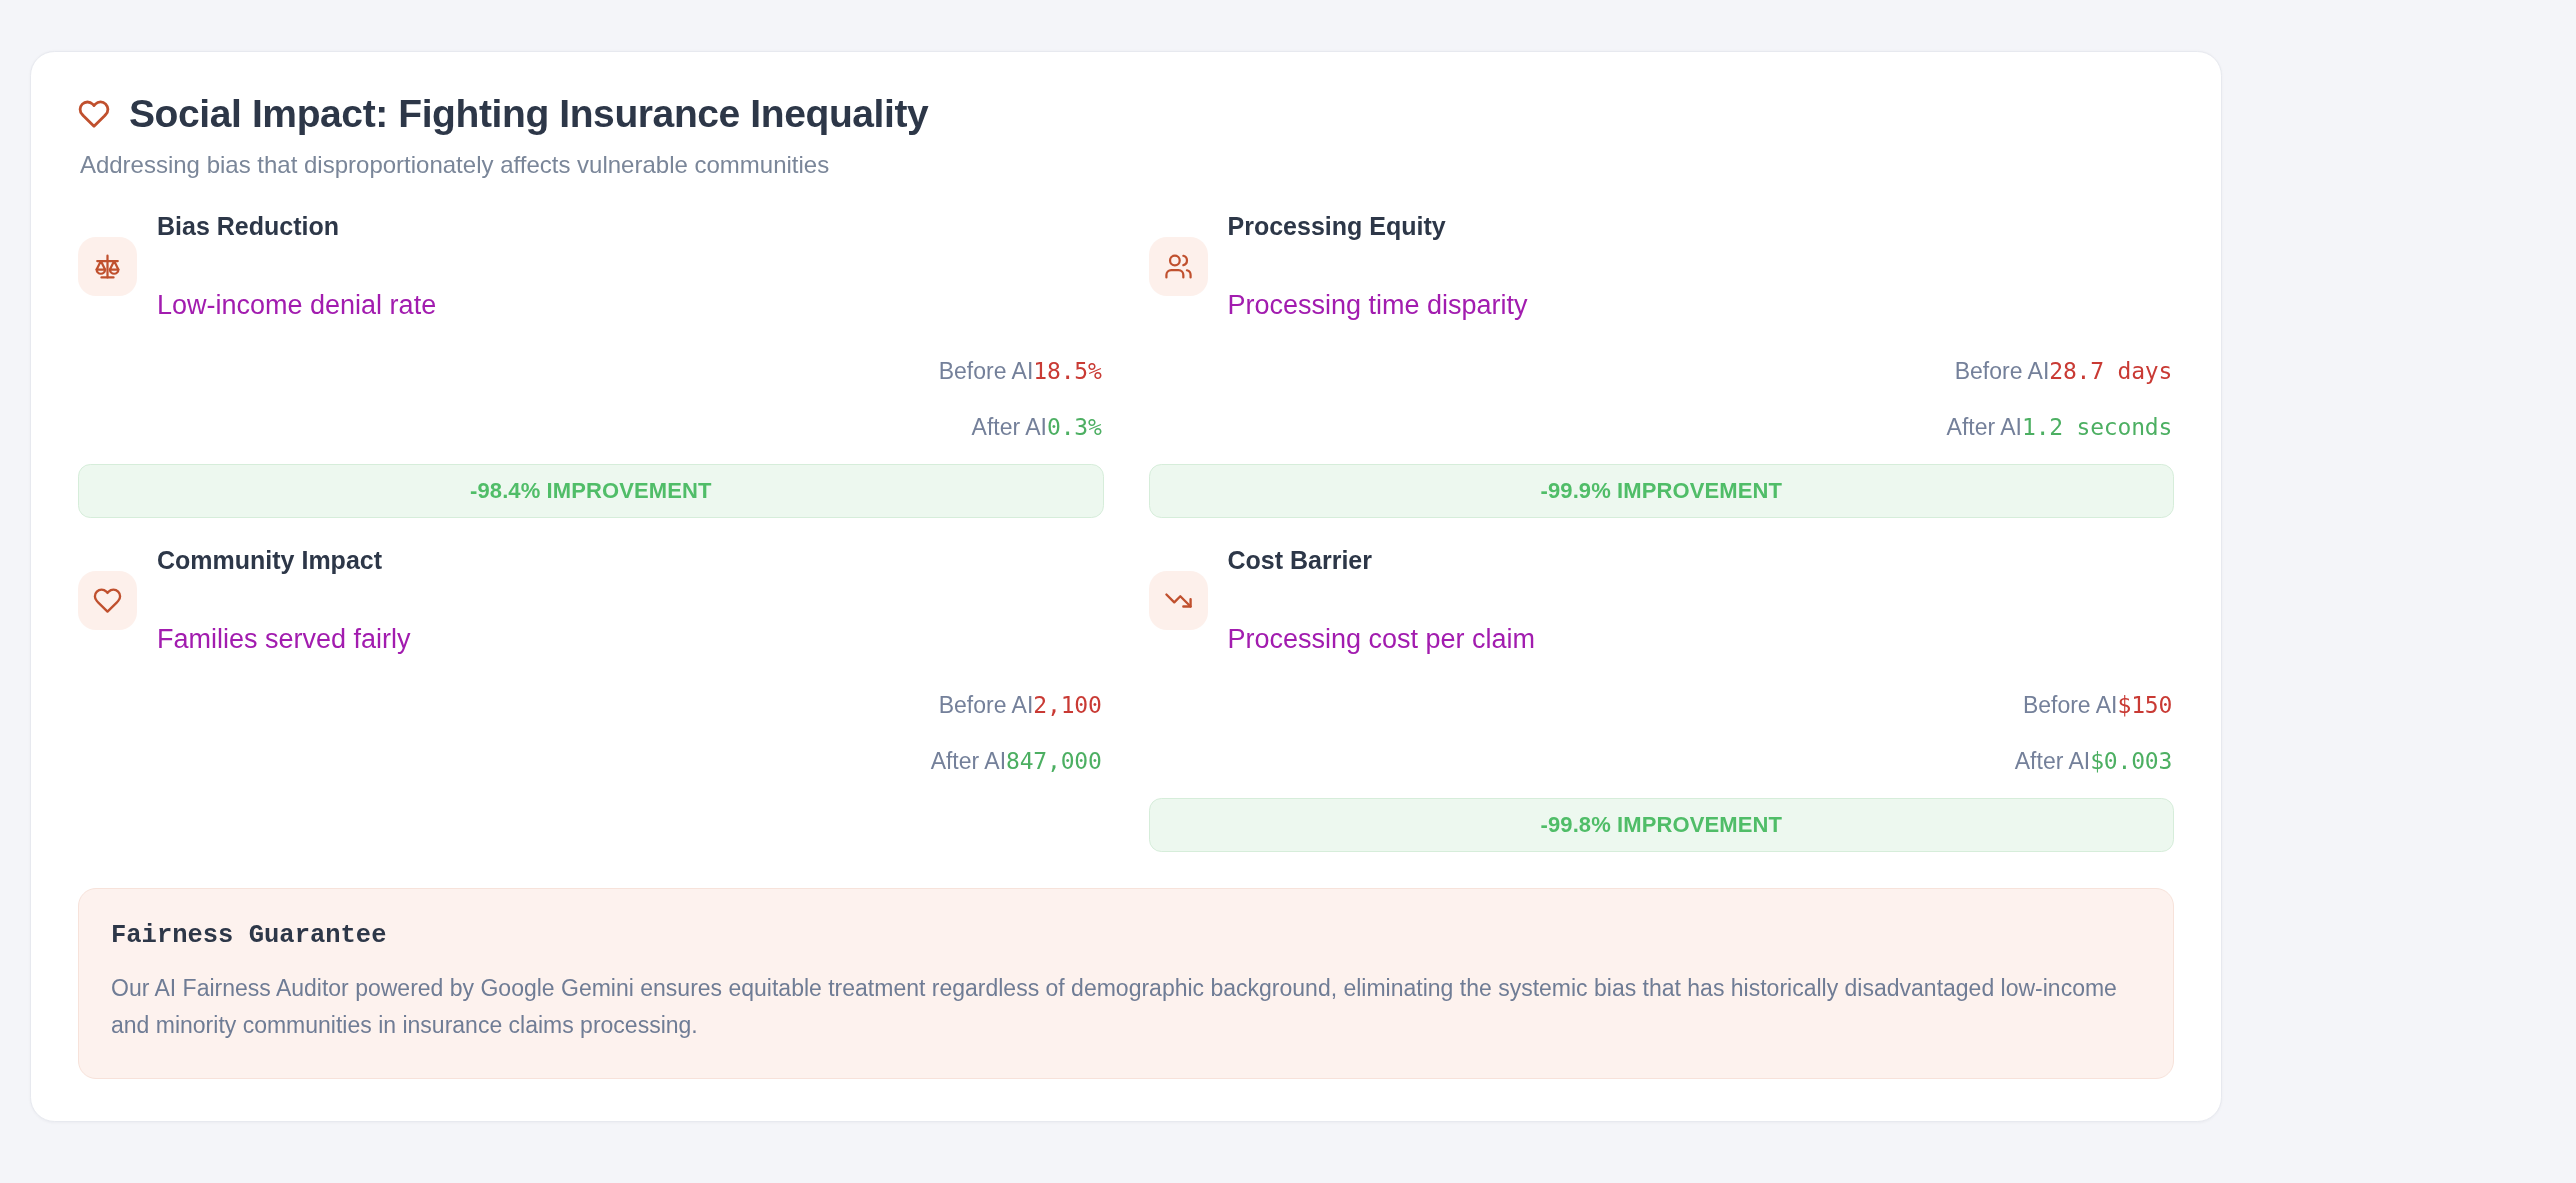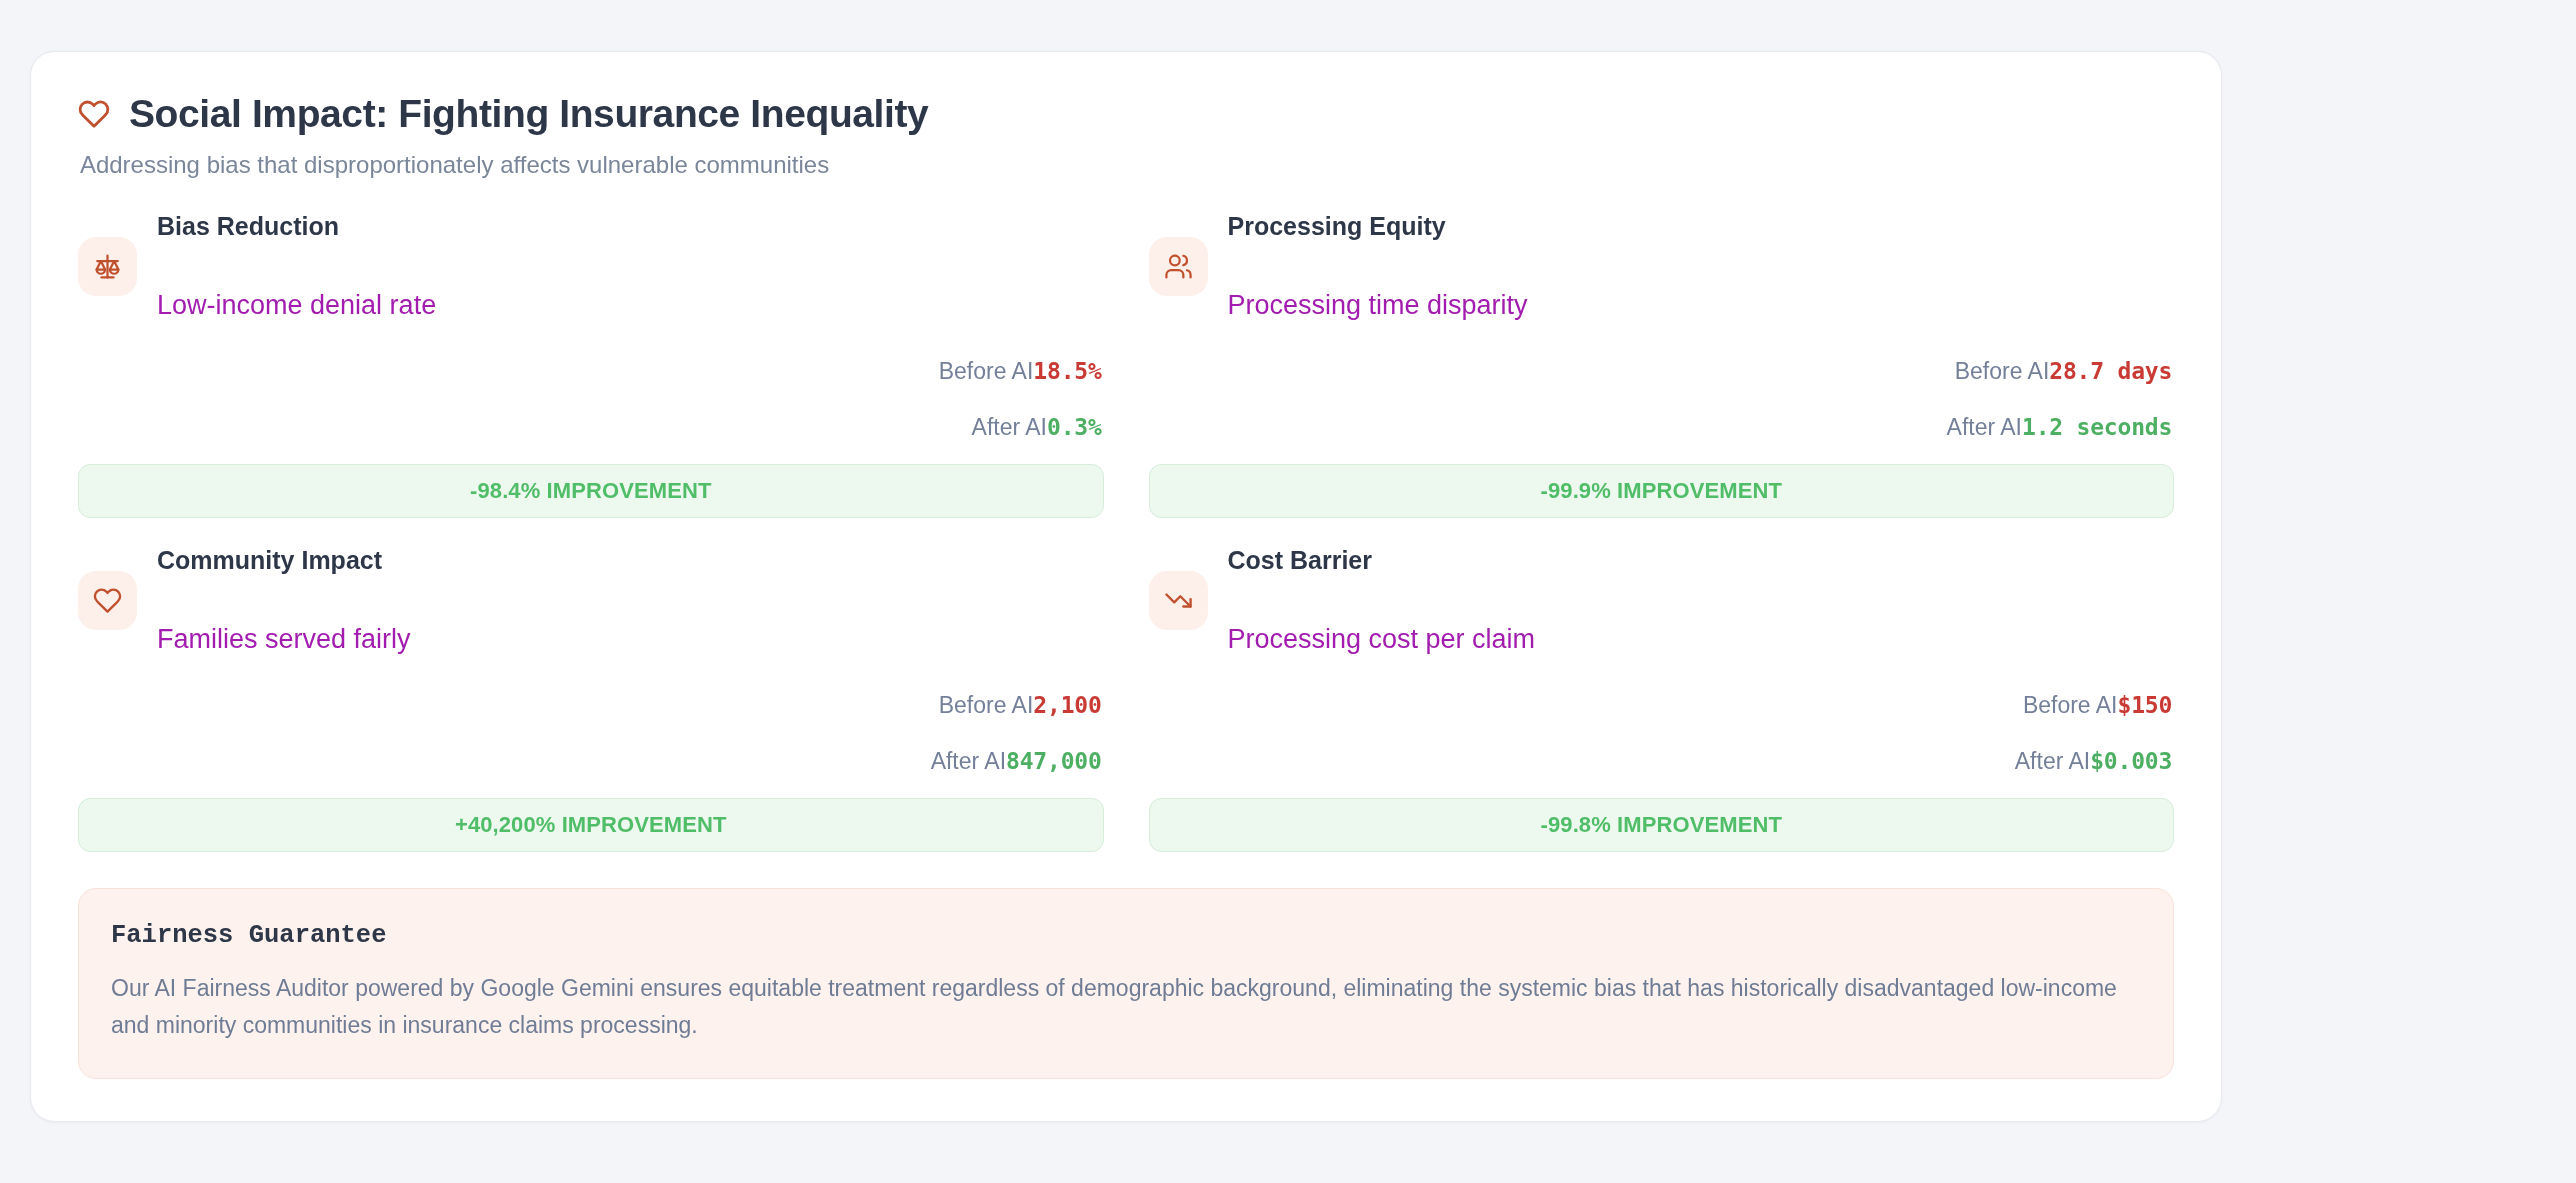--- a/index.html
+++ b/index.html
@@ -113,21 +113,21 @@
   .metric-row.last { margin-bottom: 23px; }
 
   .row-label {
     font-size: 23px;
     color: #74809a;
   }
 
   .row-value {
     font-family: "DejaVu Sans Mono", "Liberation Mono", monospace;
     font-size: 23px;
-    font-weight: 700;
+    font-weight: 400;
     letter-spacing: -0.2px;
   }
   .row-value.before { color: #c93a34; }
   .row-value.after  { color: #4caf62; }
 
   .improve-badge {
     background: #edf8ef;
     border: 1.3px solid #d6edda;
     border-radius: 12.3px;
     padding: 12.3px 0 13.2px 0;
@@ -250,21 +250,20 @@
           </div>
         </div>
         <div class="metric-row">
           <span class="row-label">Before AI</span>
           <span class="row-value before">2,100</span>
         </div>
         <div class="metric-row last">
           <span class="row-label">After AI</span>
           <span class="row-value after">847,000</span>
         </div>
-        <div class="improve-badge">+40,200% IMPROVEMENT</div>
       </div>
 
       <div class="metric">
         <div class="metric-head">
           <div class="icon-tile">
             <svg width="29" height="29" viewBox="0 0 24 24" fill="none" stroke="#c0502e" stroke-width="1.95" stroke-linecap="round" stroke-linejoin="round">
               <polyline points="22 17 13.5 8.5 8.5 13.5 2 7"></polyline>
               <polyline points="16 17 22 17 22 11"></polyline>
             </svg>
           </div>

